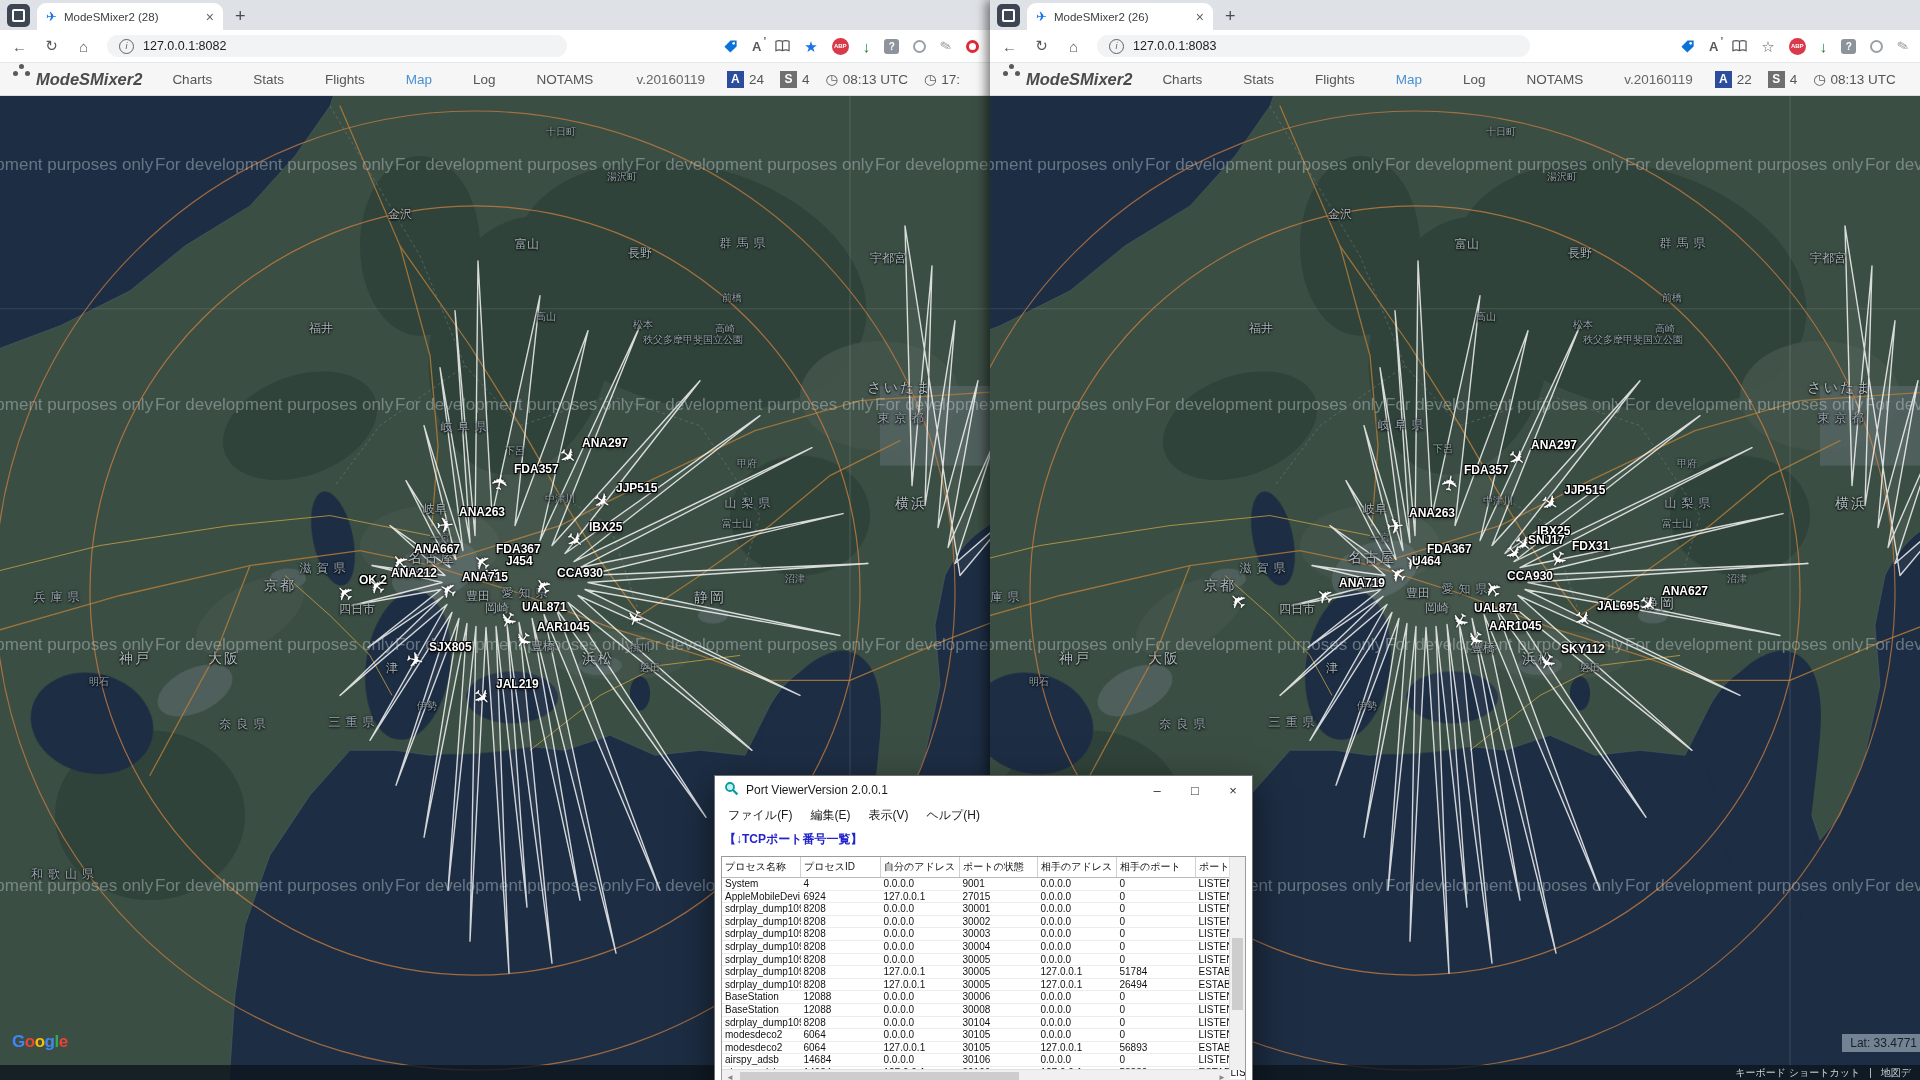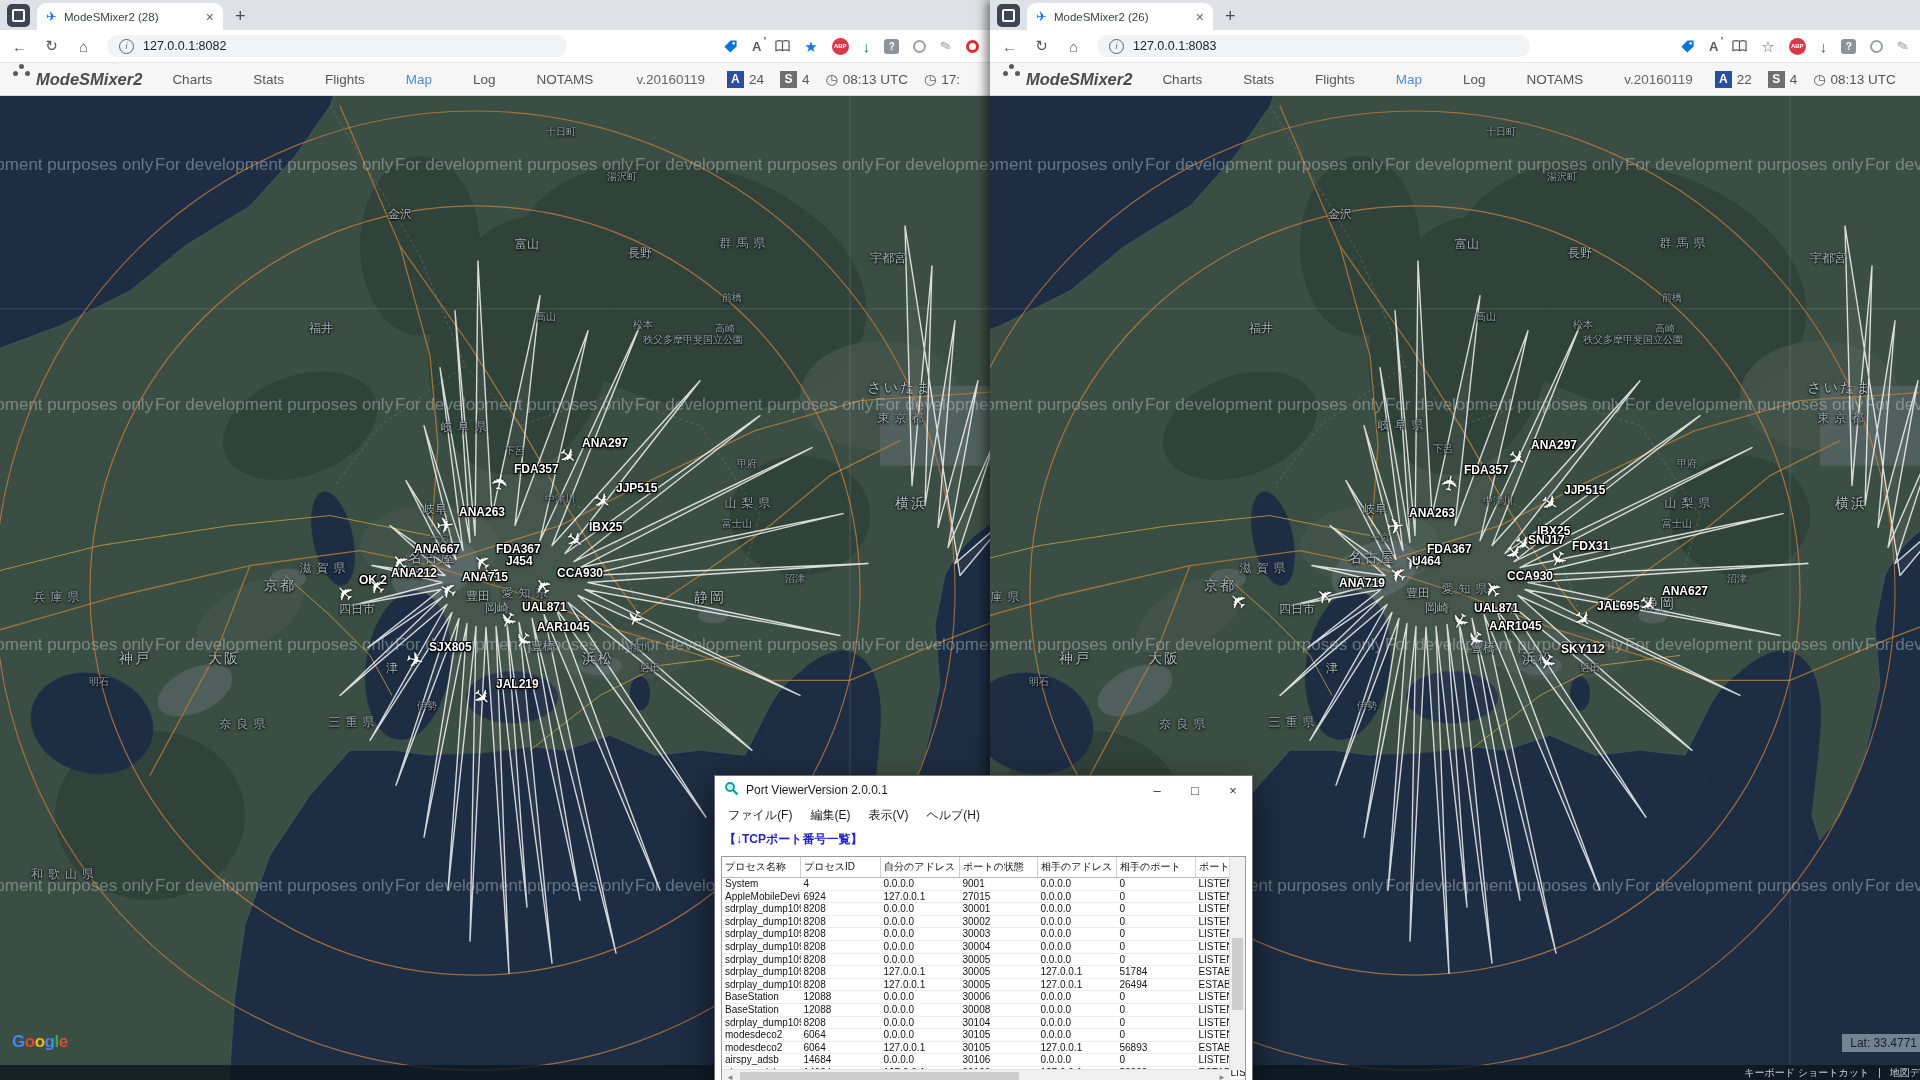--- a/index.html
+++ b/index.html
@@ -60,21 +60,21 @@
   .city{position:absolute;color:#a7b4ba;text-shadow:0 1px 2px #000,0 0 3px #000;transform:translate(-50%,-50%);white-space:nowrap}
   .city.s{font-size:10px;color:#93a2ab}
   .city.m{font-size:12px}
   .city.l{font-size:14px;letter-spacing:2px;color:#b0bcc2}
   .city.p{font-size:12px;letter-spacing:5px;color:#98a7b1}
   .plane{position:absolute;transform:translate(-50%,-50%) rotate(var(--r));font-size:21px;color:#fff;text-shadow:0 0 3px rgba(0,0,0,.95);line-height:1}
   .ac-label{position:absolute;font-size:12px;font-weight:bold;color:#fff;white-space:nowrap;
             text-shadow:-1px -1px 0 #000,1px -1px 0 #000,-1px 1px 0 #000,1px 1px 0 #000,0 2px 3px rgba(0,0,0,.7)}
   .glogo{position:absolute;left:12px;bottom:28px;font-size:17px;font-weight:bold;letter-spacing:-.5px}
   .latbox{position:absolute;right:0;bottom:28px;background:rgba(128,143,158,.88);color:#16202c;font-size:12px;padding:2px 3px 2px 8px;white-space:nowrap}
-  .bottom-strip{position:absolute;left:0;right:0;bottom:0;height:15px;background:rgba(14,21,30,.8);display:flex;justify-content:flex-end;align-items:center;padding:0 0;font-size:10px;color:#ced4d9;z-index:40}
+  .bottom-strip{position:absolute;left:0;right:0;bottom:0;height:15px;background:rgba(14,21,30,.8);display:flex;justify-content:flex-end;align-items:center;padding:0 9px;font-size:10px;color:#ced4d9;z-index:40}
   .bottom-strip span{margin-left:9px}
 
   
   .port-viewer{position:absolute;left:714px;top:775px;width:539px;height:312px;background:#fff;border:1px solid #707070;
                box-shadow:0 12px 34px rgba(0,0,0,.55);z-index:50;color:#111;box-sizing:border-box}
   .pv-titlebar{height:28px;display:flex;align-items:center;padding-left:9px}
   .pv-title{margin-left:7px;font-size:12px;color:#1a1a1a}
   .pv-version{margin-left:0;font-size:12px;color:#1a1a1a}
   .pv-btns{margin-left:auto;display:flex;align-self:stretch}
   .pv-btn{width:38px;display:flex;align-items:center;justify-content:center;color:#333;font-size:13px}

